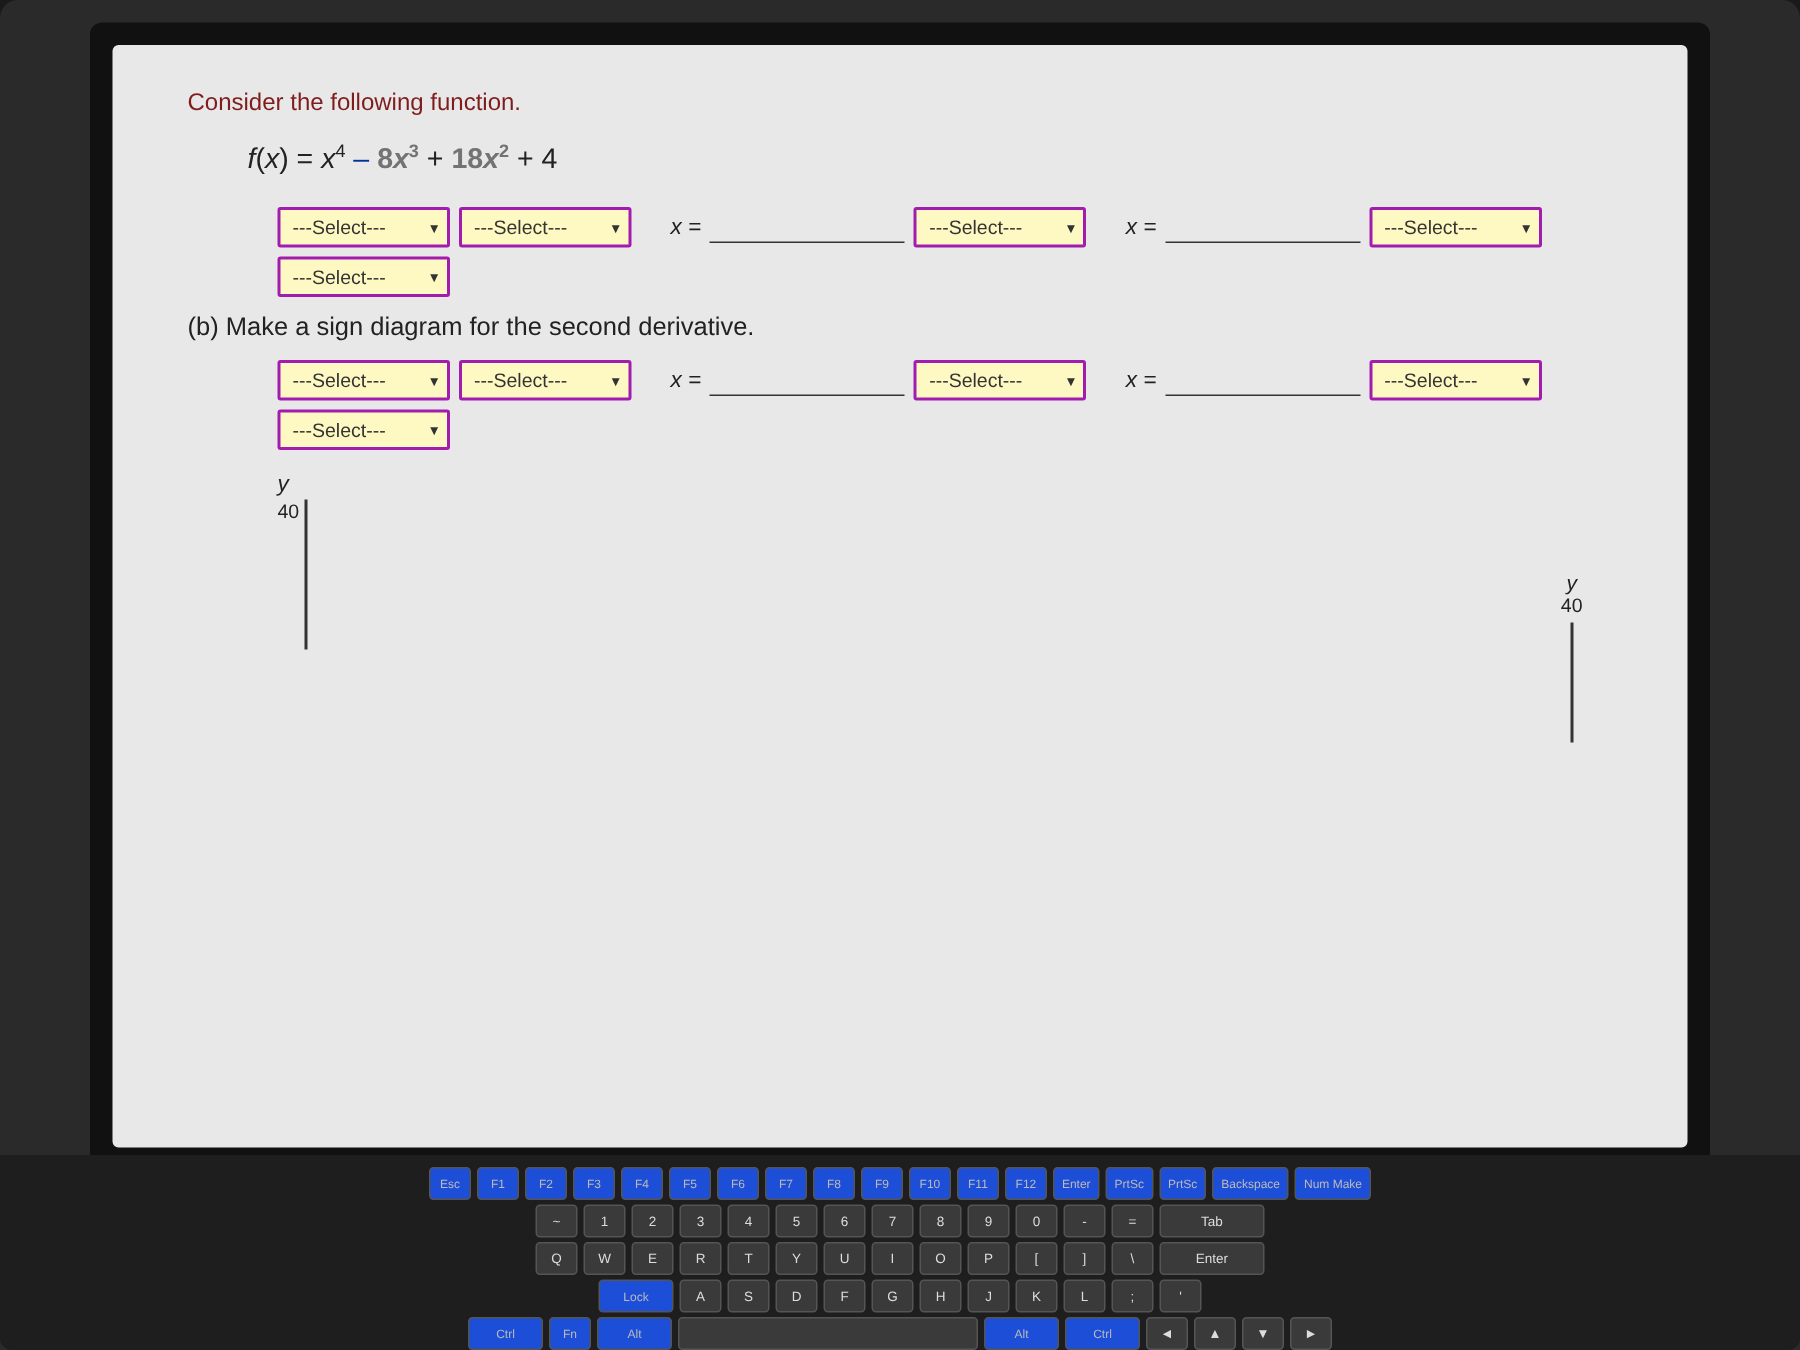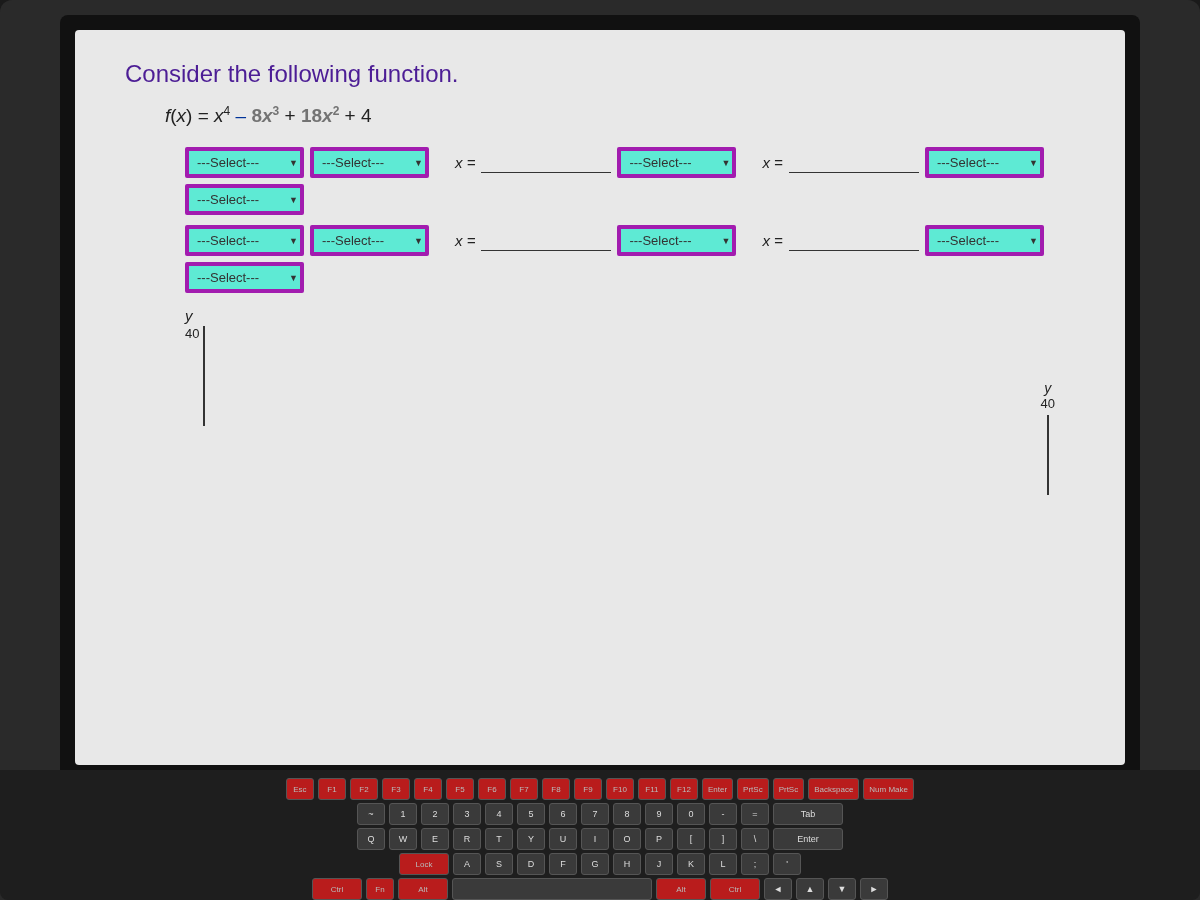--- a/index.html
+++ b/index.html
@@ -41,24 +41,24 @@
       width: 100%;
       height: 100%;
       background: #e8e8e8;
       border-radius: 4px;
       padding: 30px 50px 20px 50px;
       overflow: hidden;
       position: relative;
     }
 
     .screen-content h2 {
-      font-size: 24px;
+      font-size: 16px;
       font-weight: normal;
       margin-bottom: 16px;
-      color: #4c1d95;
+      color: #7f1d1d;
     }
 
     .formula-line {
       font-size: 19px;
       margin-bottom: 20px;
       color: #222;
       margin-left: 40px;
     }
 
     .formula-line .func {
@@ -90,22 +90,22 @@
       align-items: center;
       gap: 6px;
       margin-bottom: 8px;
       margin-left: 60px;
       flex-wrap: wrap;
     }
 
     .select-dropdown {
       appearance: none;
       -webkit-appearance: none;
-      border: 4px solid #a21caf;
-      background: #5eead4;
+      border: 2px solid #a21caf;
+      background: #fef9c3;
       padding: 4px 40px 4px 8px;
       font-size: 13px;
       min-width: 110px;
       color: #333;
       cursor: pointer;
       position: relative;
       border-radius: 2px;
     }
 
     .select-wrapper {
@@ -207,21 +207,21 @@
 
     .key-wider {
       min-width: 70px;
     }
 
     .key-widest {
       min-width: 200px;
     }
 
     .key-special {
-      background: #b91c1c;
+      background: #1d4ed8;
       color: #bbb;
       font-size: 8px;
     }
 
     
     .far-right-graph {
       position: absolute;
       top: 350px;
       right: 70px;
       display: flex;
@@ -300,20 +300,21 @@
         </div>
 
         <div class="select-wrapper">
           <select class="select-dropdown">
             <option>---Select---</option>
           </select>
         </div>
       </div>
 
       <div class="section-b">
+        <div class="section-label">(b) Make a sign diagram for the second derivative.</div>
 
         <div class="sign-diagram-row">
           <div class="select-wrapper">
             <select class="select-dropdown">
               <option>---Select---</option>
             </select>
           </div>
 
           <div class="select-wrapper">
             <select class="select-dropdown">

